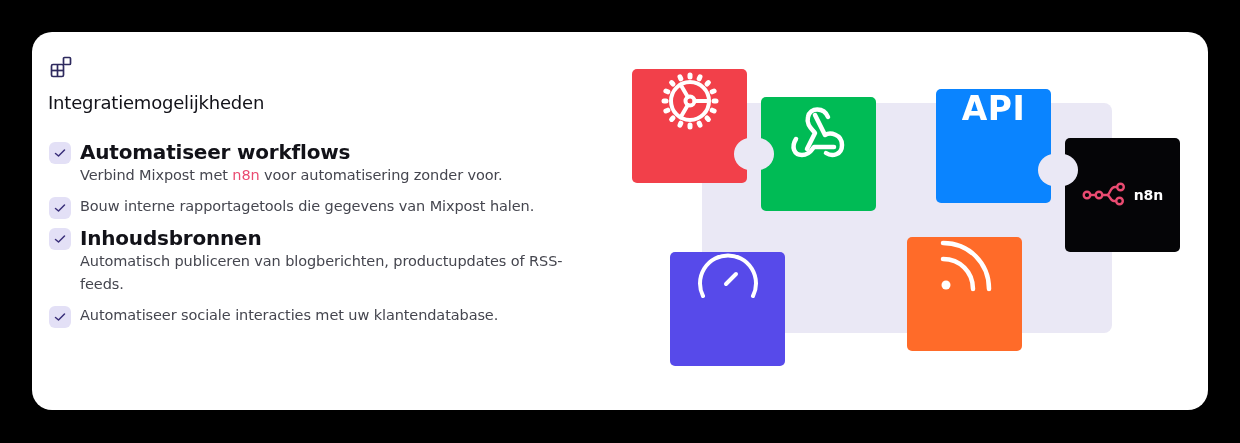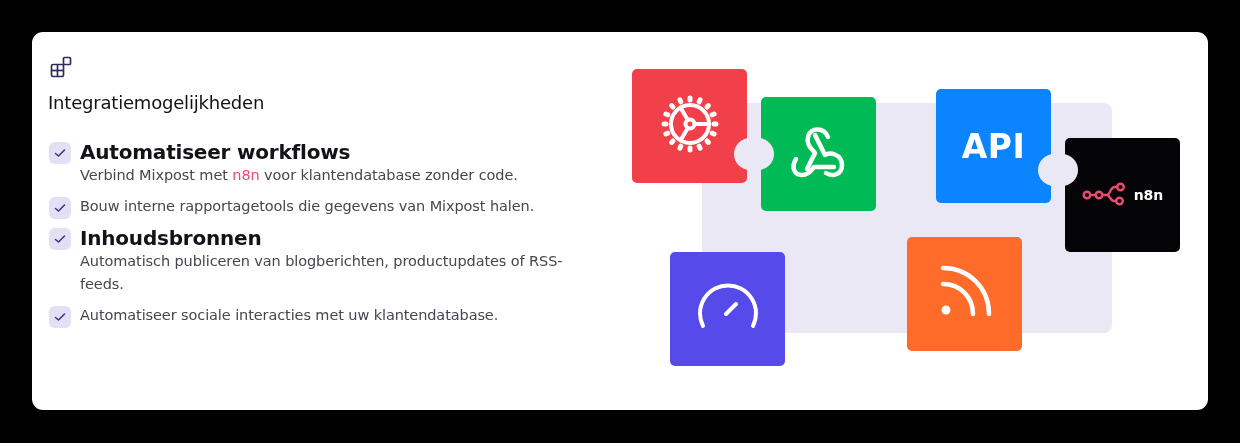--- a/index.html
+++ b/index.html
@@ -3,21 +3,21 @@
   <meta charset="utf-8">
   <style>
     html, body { margin: 0; padding: 0; }
     body {
       width: 1240px; height: 443px; background: #000000;
       position: relative; overflow: hidden;
       font-family: "DejaVu Sans", "Liberation Sans", sans-serif;
     }
     .card {
       position: absolute; left: 32px; top: 32px; width: 1176px; height: 378px;
-      background: #ffffff; border-radius: 11px;
+      background: #ffffff; border-radius: 20px;
     }
     .feature-icon { position: absolute; left: 17px; top: 23px; width: 24px; height: 24px; }
     .title {
       position: absolute; left: 16px; top: 60px; margin: 0;
       font-size: 18px; font-weight: 500; color: #111118; letter-spacing: -0.2px;
     }
     .list { position: absolute; left: 16px; top: 108px; width: 540px; margin: 0; padding: 0; list-style: none; }
     .item { position: relative; padding-left: 32px; margin-bottom: 8px; }
     .check {
       position: absolute; left: 1px; top: 2px; width: 22px; height: 22px;
@@ -27,21 +27,21 @@
     .item-title { font-size: 20px; font-weight: 600; color: #121218; line-height: 24px; letter-spacing: -0.2px; }
     .item-desc { font-size: 14.5px; color: #45464f; line-height: 23px; letter-spacing: -0.1px; }
     .accent { color: #ea4b71; }
 
     .panel {
       position: absolute; left: 670px; top: 71px; width: 410px; height: 230px;
       background: #eae8f5; border-radius: 8px;
     }
     .tile {
       position: absolute; width: 115px; height: 114px; border-radius: 5px;
-      display: flex; align-items: center; justify-content: center;
+      display: flex; justify-content: center;
     }
     .connector {
       position: absolute; width: 40px; height: 32px; border-radius: 16px; background: #eae8f5;
     }
     .api-text { color: #ffffff; font-size: 33px; font-weight: 700; letter-spacing: 0.5px; }
     .n8n-logo { display: flex; align-items: center; gap: 8px; }
     .n8n-text { color: #ffffff; font-size: 14px; font-weight: 600; font-family: "DejaVu Sans", sans-serif; }
   </style>
 </head>
 <body>
@@ -60,21 +60,21 @@
   <h2 class="title">Integratiemogelijkheden</h2>
 
   <ul class="list">
     <li class="item">
       <span class="check">
         <svg width="12" height="10" viewBox="0 0 12 10">
             <path d="M1.5 5.5 L4.5 8 L10.5 2" fill="none" stroke="#3a2f7a" stroke-width="1.5" stroke-linecap="round" stroke-linejoin="round"></path>
           </svg>
       </span>
       <div class="item-title">Automatiseer workflows</div>
-      <div class="item-desc"><span>Verbind Mixpost met </span><span class="accent">n8n</span><span> voor klantendatabase zonder code.</span></div>
+      <div class="item-desc"><span>Verbind Mixpost met </span><span class="accent">n8n</span><span> voor automatisering zonder voor.</span></div>
     </li>
     <li class="item">
       <span class="check">
         <svg width="12" height="10" viewBox="0 0 12 10">
             <path d="M1.5 5.5 L4.5 8 L10.5 2" fill="none" stroke="#3a2f7a" stroke-width="1.5" stroke-linecap="round" stroke-linejoin="round"></path>
           </svg>
       </span>
       <div class="item-desc">Bouw interne rapportagetools die gegevens van Mixpost halen.</div>
     </li>
     <li class="item">

